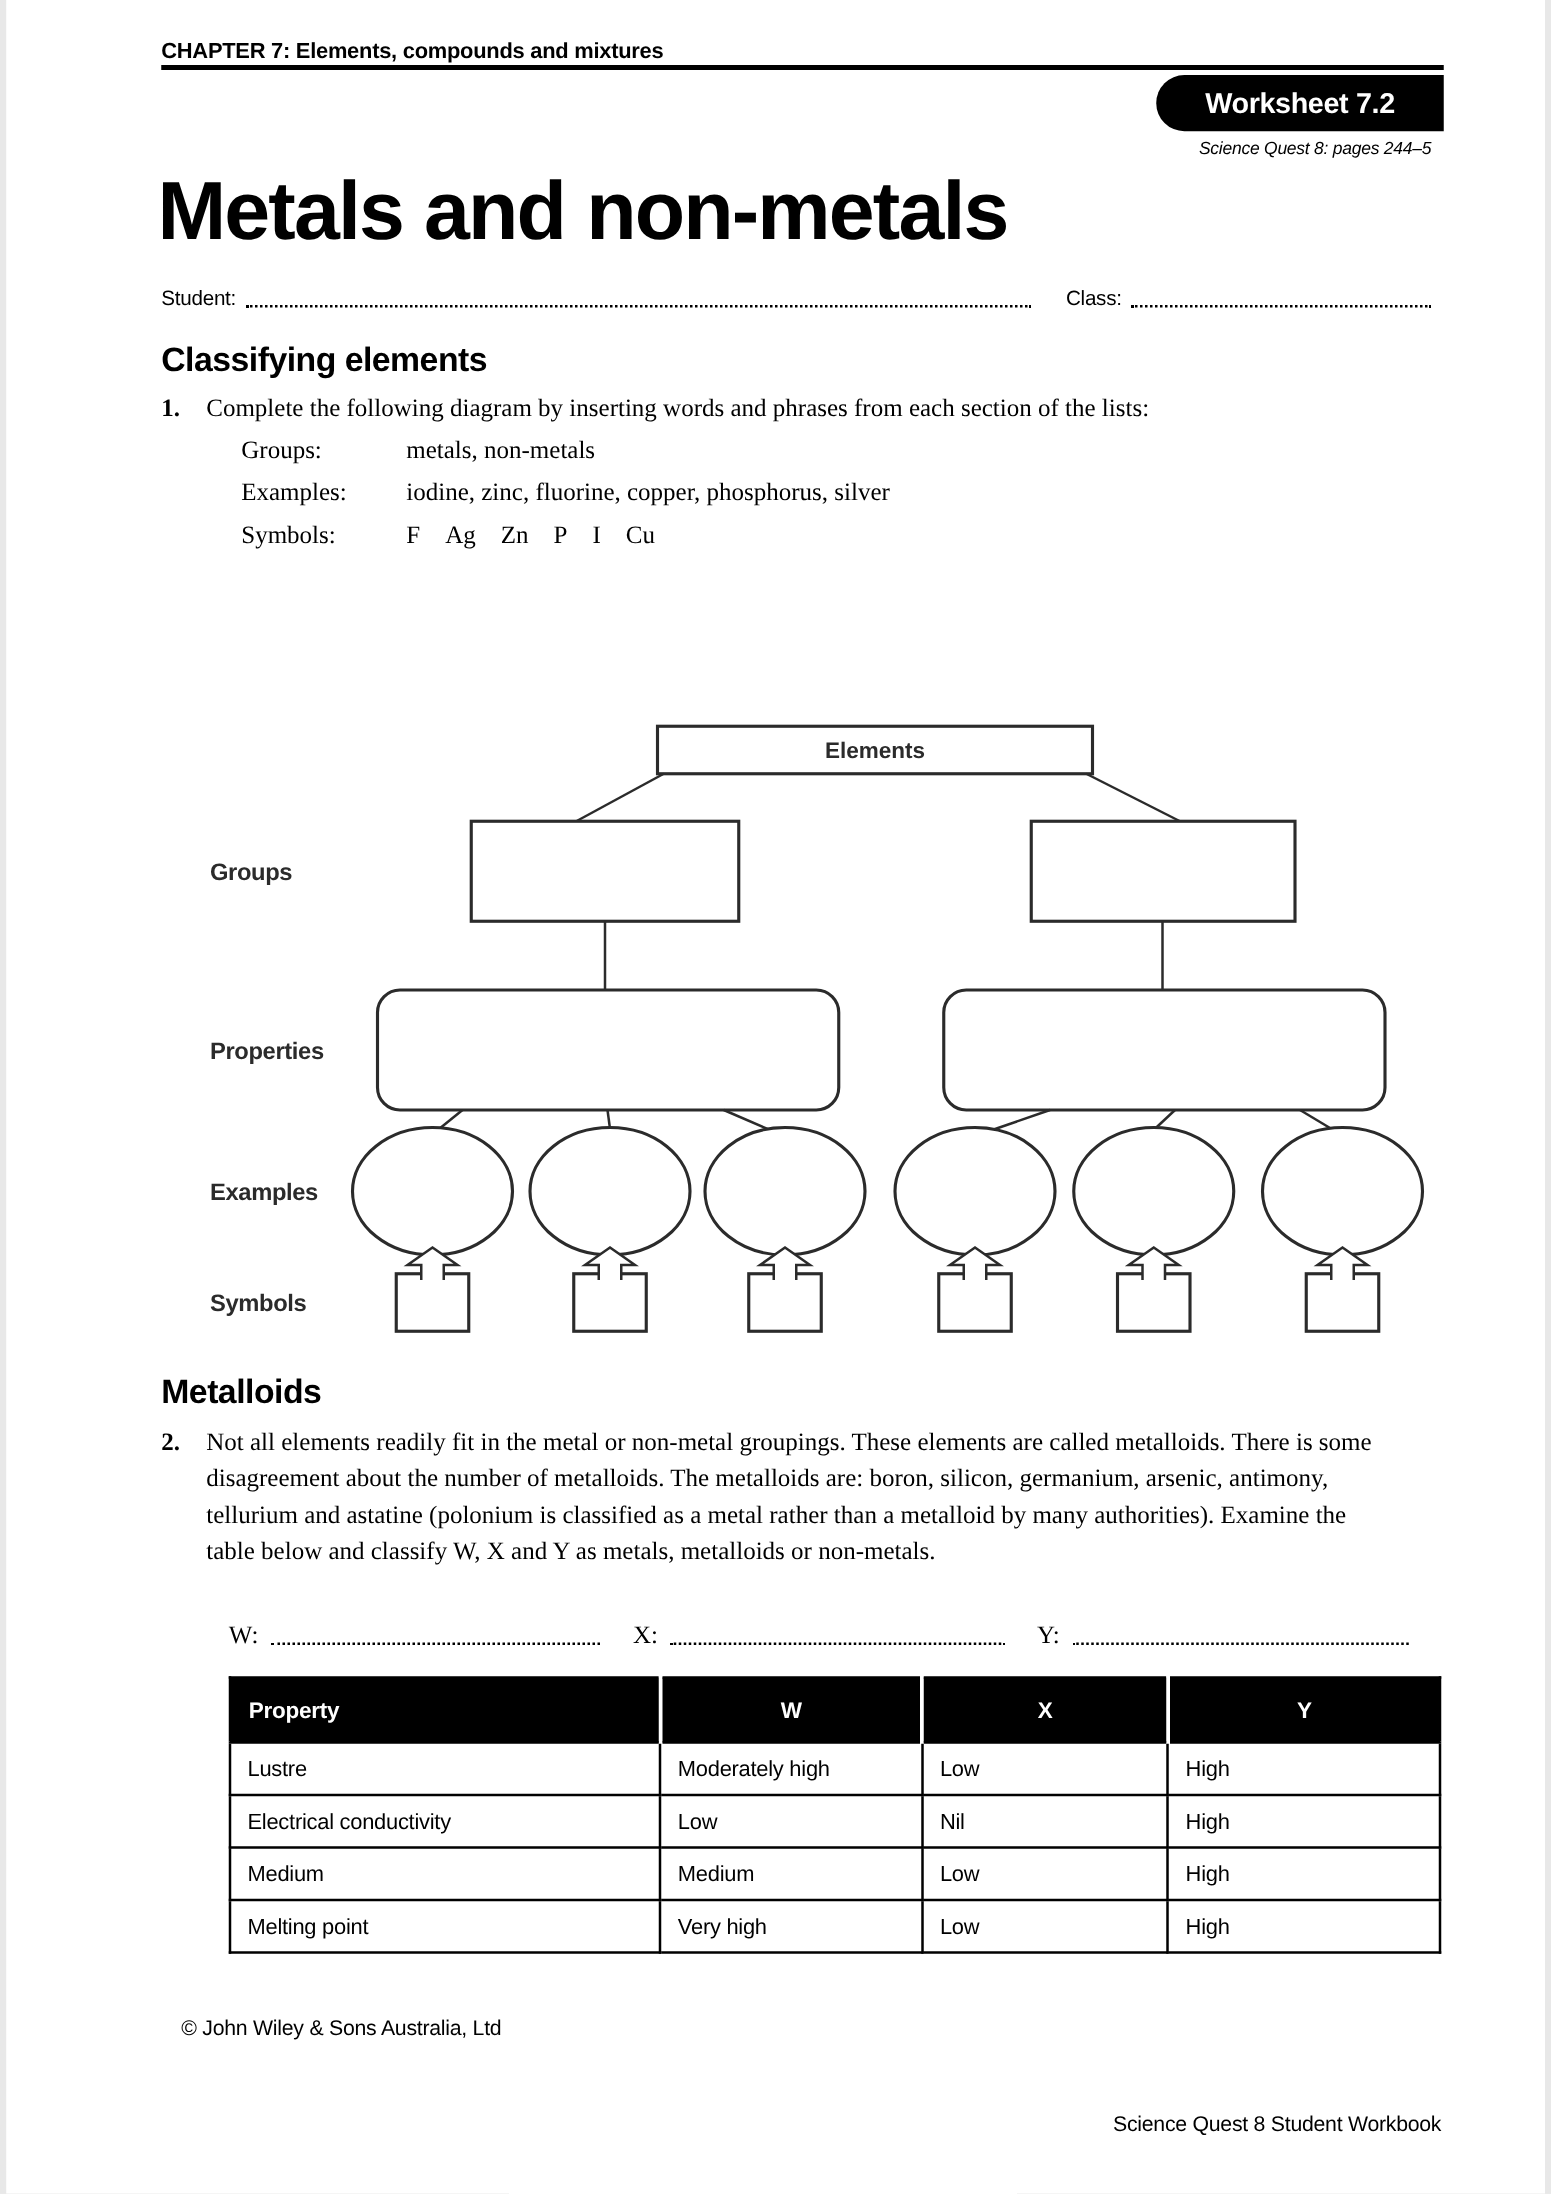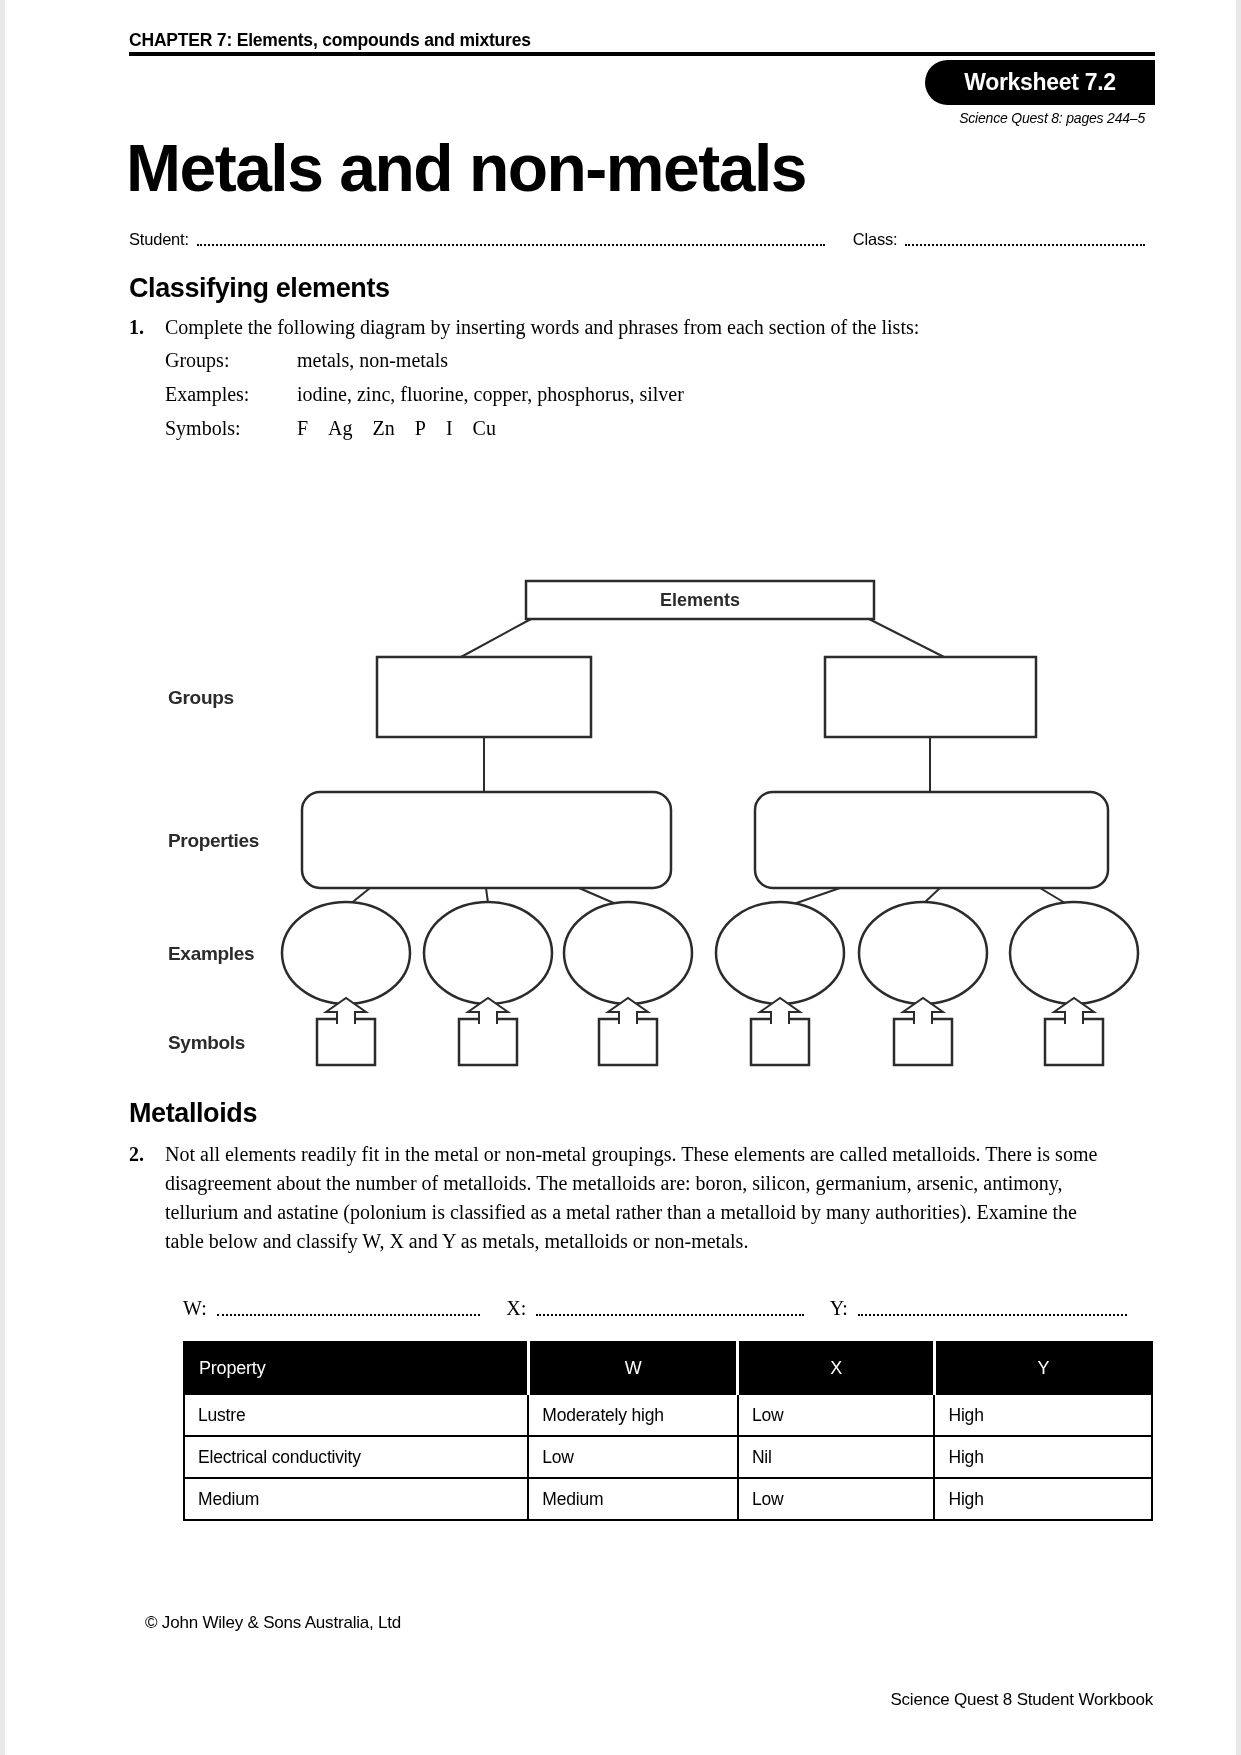--- a/index.html
+++ b/index.html
@@ -24,37 +24,37 @@
   .id-line .lbl{margin-right:8px;padding-bottom:1px;}
   .leader{border-bottom:2px dotted #000;margin-bottom:4px;height:1px;}
   .grow-stu{flex-grow:2.62;}
   .grow-cls{flex-grow:1;}
   .gap28{width:28px;flex:none;}
   
   .h2{font-size:27px;font-weight:bold;letter-spacing:-0.4px;}
   .item{display:flex;font-family:"Liberation Serif",serif;font-size:20px;line-height:29px;}
   .item .num{width:36px;flex:none;font-weight:bold;}
   .lists{font-family:"Liberation Serif",serif;font-size:20px;line-height:27px;}
-  .list-row{display:flex;margin-bottom:7px;}
+  .list-row{display:flex;margin-bottom:7px;justify-content:flex-end;}
   .list-row .llabel{width:132px;flex:none;}
   .list-row .lvalue{width:720px;}
   
   svg text{font-family:"Liberation Sans",sans-serif;}
   .dlabel{font-size:19px;font-weight:bold;fill:#2b2b2b;letter-spacing:-0.3px;}
   .shape{fill:#fff;stroke:#2b2b2b;stroke-width:2.5;}
   .wire{stroke:#2b2b2b;stroke-width:2;fill:none;}
   
   .answers{left:178px;top:1297px;width:944px;display:flex;font-family:"Liberation Serif",serif;font-size:20px;}
   .answers .seg{flex:1;display:flex;align-items:flex-end;}
   .answers .seg .albl{margin-right:10px;}
   .answers .seg + .seg{margin-left:26px;}
   
   .wtable{border-collapse:collapse;width:970px;border:2px solid #000;}
   .wtable th{
-    background:#000;color:#fff;font-size:18px;font-weight:normal;height:48px;
+    background:#000;color:#fff;font-size:18px;font-weight:bold;height:48px;
     border-bottom:2px solid #000;letter-spacing:-0.2px;
   }
   .wtable th.c0{text-align:left;padding-left:14px;}
   .wtable th:not(.c0){border-left:3px solid #fff;text-align:center;}
   .wtable td{
     border:2px solid #000;font-size:17.5px;height:40px;padding:0 0 0 13px;
     letter-spacing:-0.2px;
   }
   
   .footer{font-size:17px;letter-spacing:-0.2px;}
@@ -201,19 +201,25 @@
         <td>Low</td>
         <td>Nil</td>
         <td>High</td>
       </tr>
       <tr>
         <td>Medium</td>
         <td>Medium</td>
         <td>Low</td>
         <td>High</td>
       </tr>
+      <tr>
+        <td>Melting point</td>
+        <td>Very high</td>
+        <td>Low</td>
+        <td>High</td>
+      </tr>
     </tbody>
   </table>
 
   <div class="abs footer" style="left:140px;top:1613px;">© John Wiley &amp; Sons Australia, Ltd</div>
   <div class="abs footer" style="right:83px;top:1690px;">Science Quest 8 Student Workbook</div>
 
 </div>
 
 </body></html>

